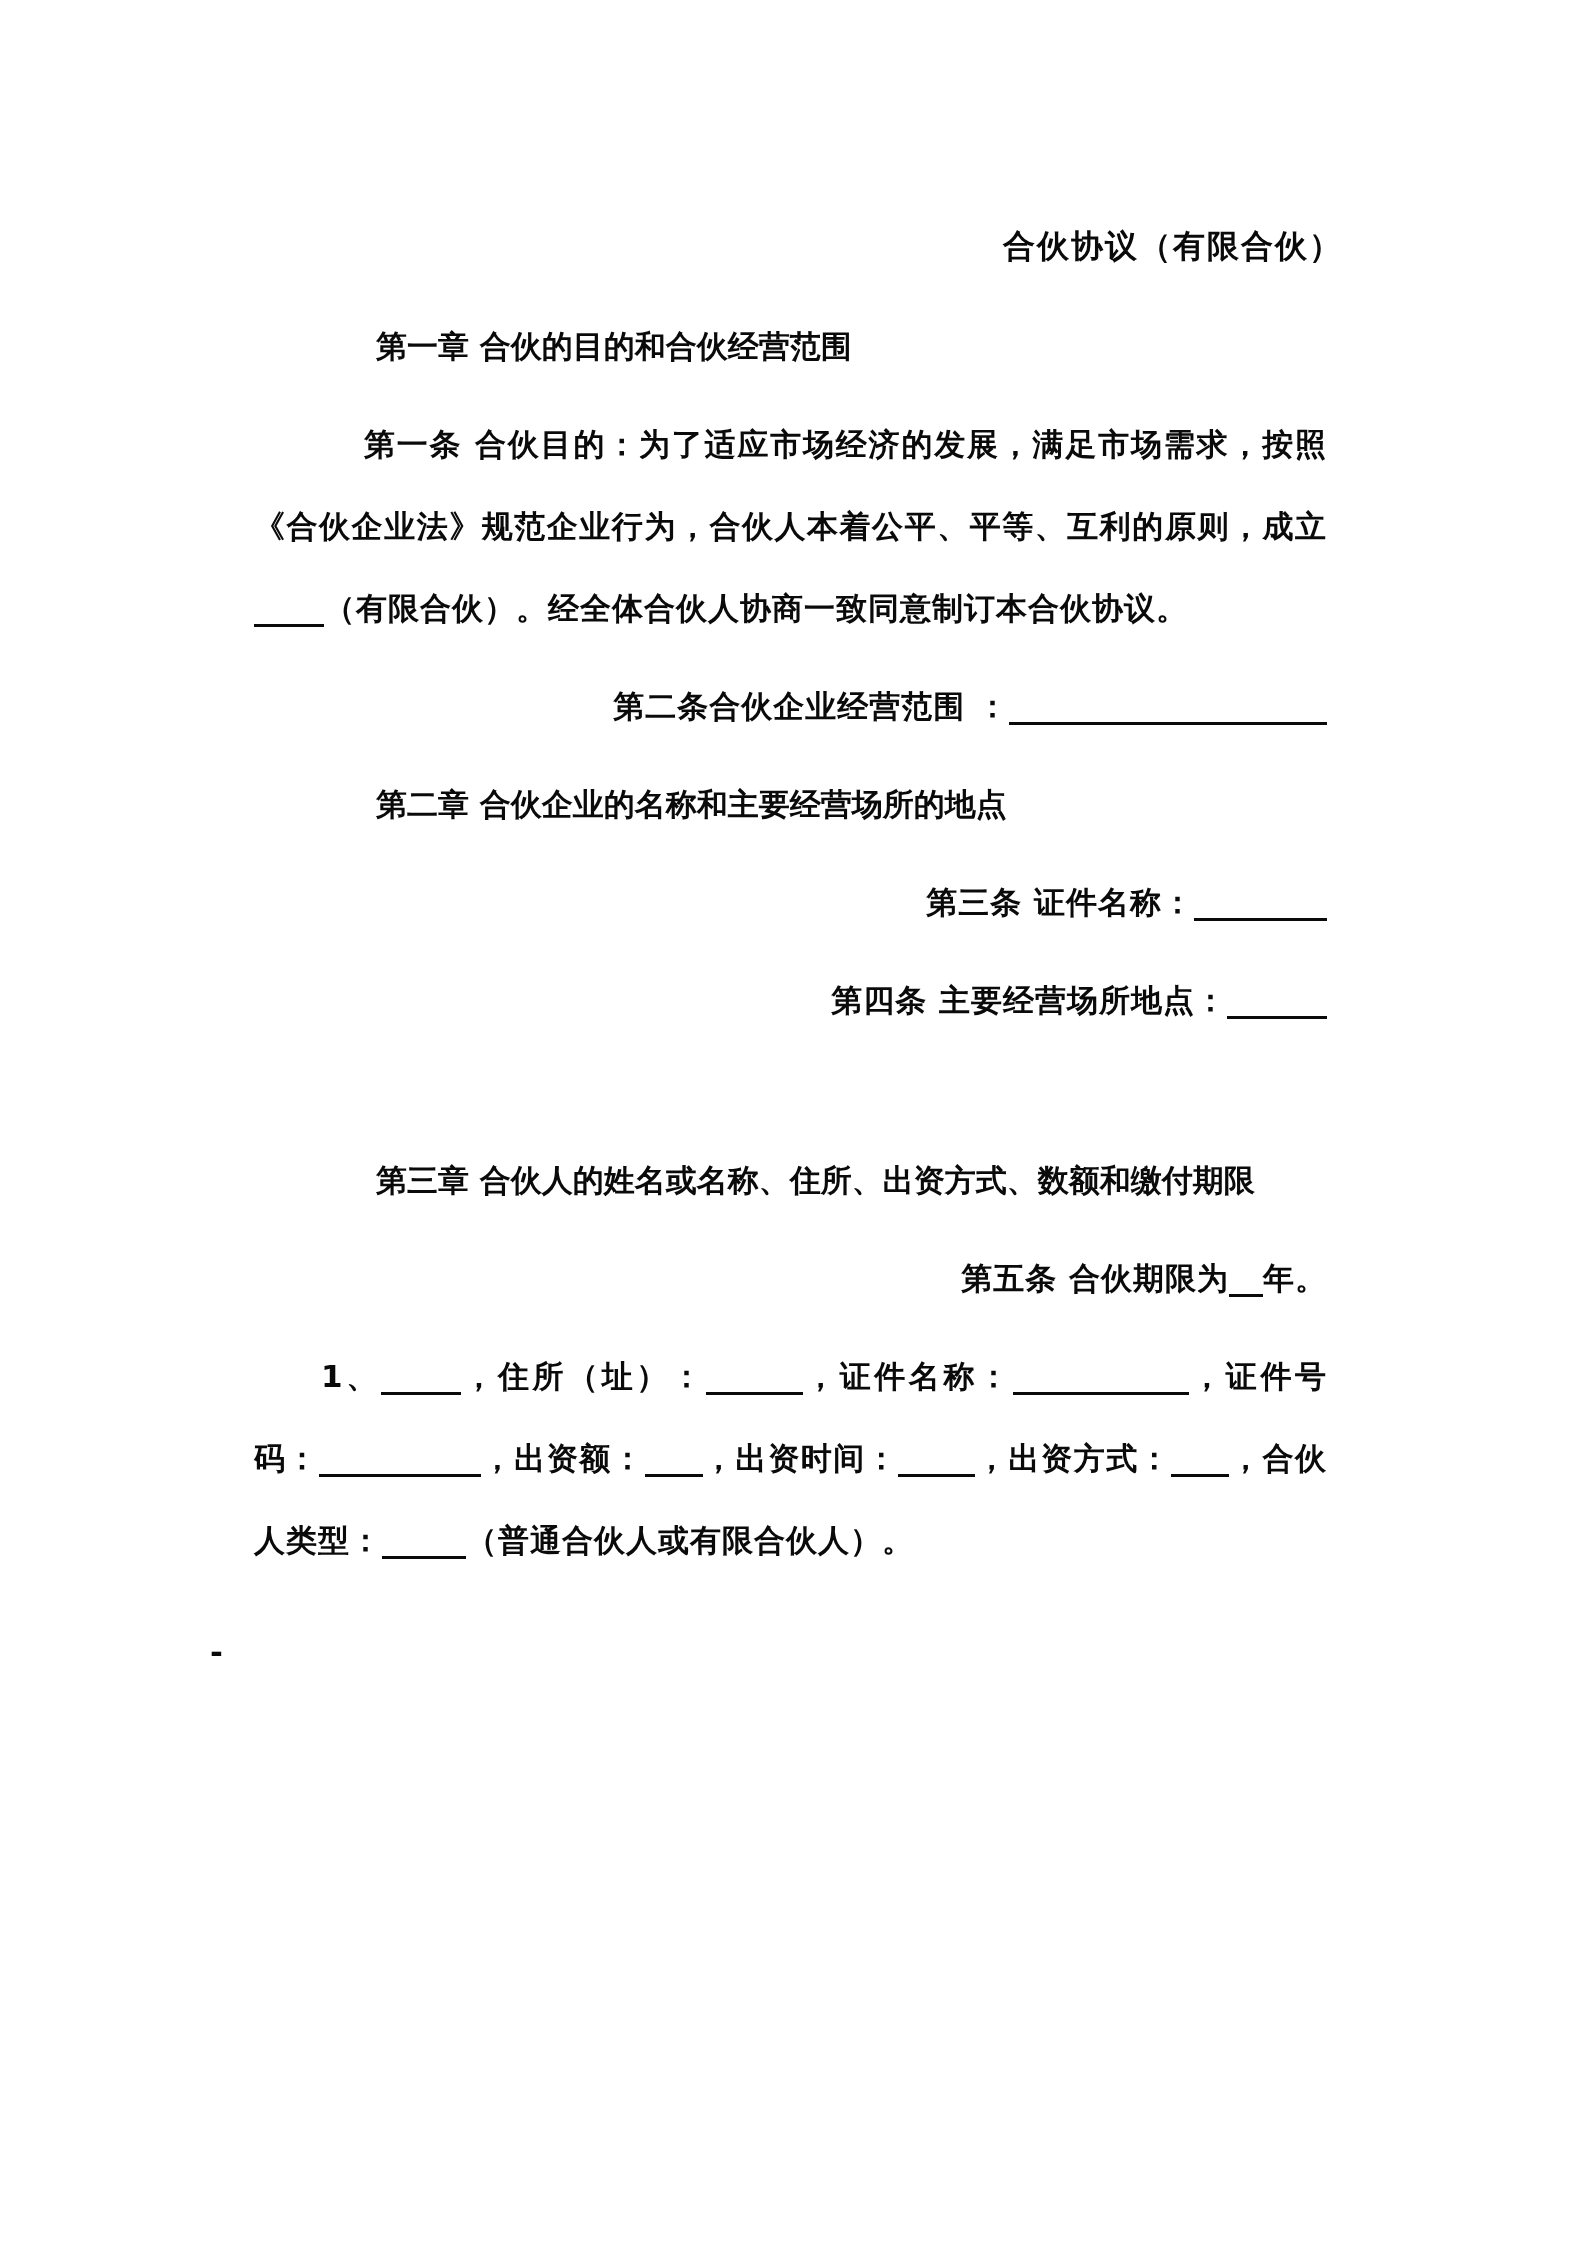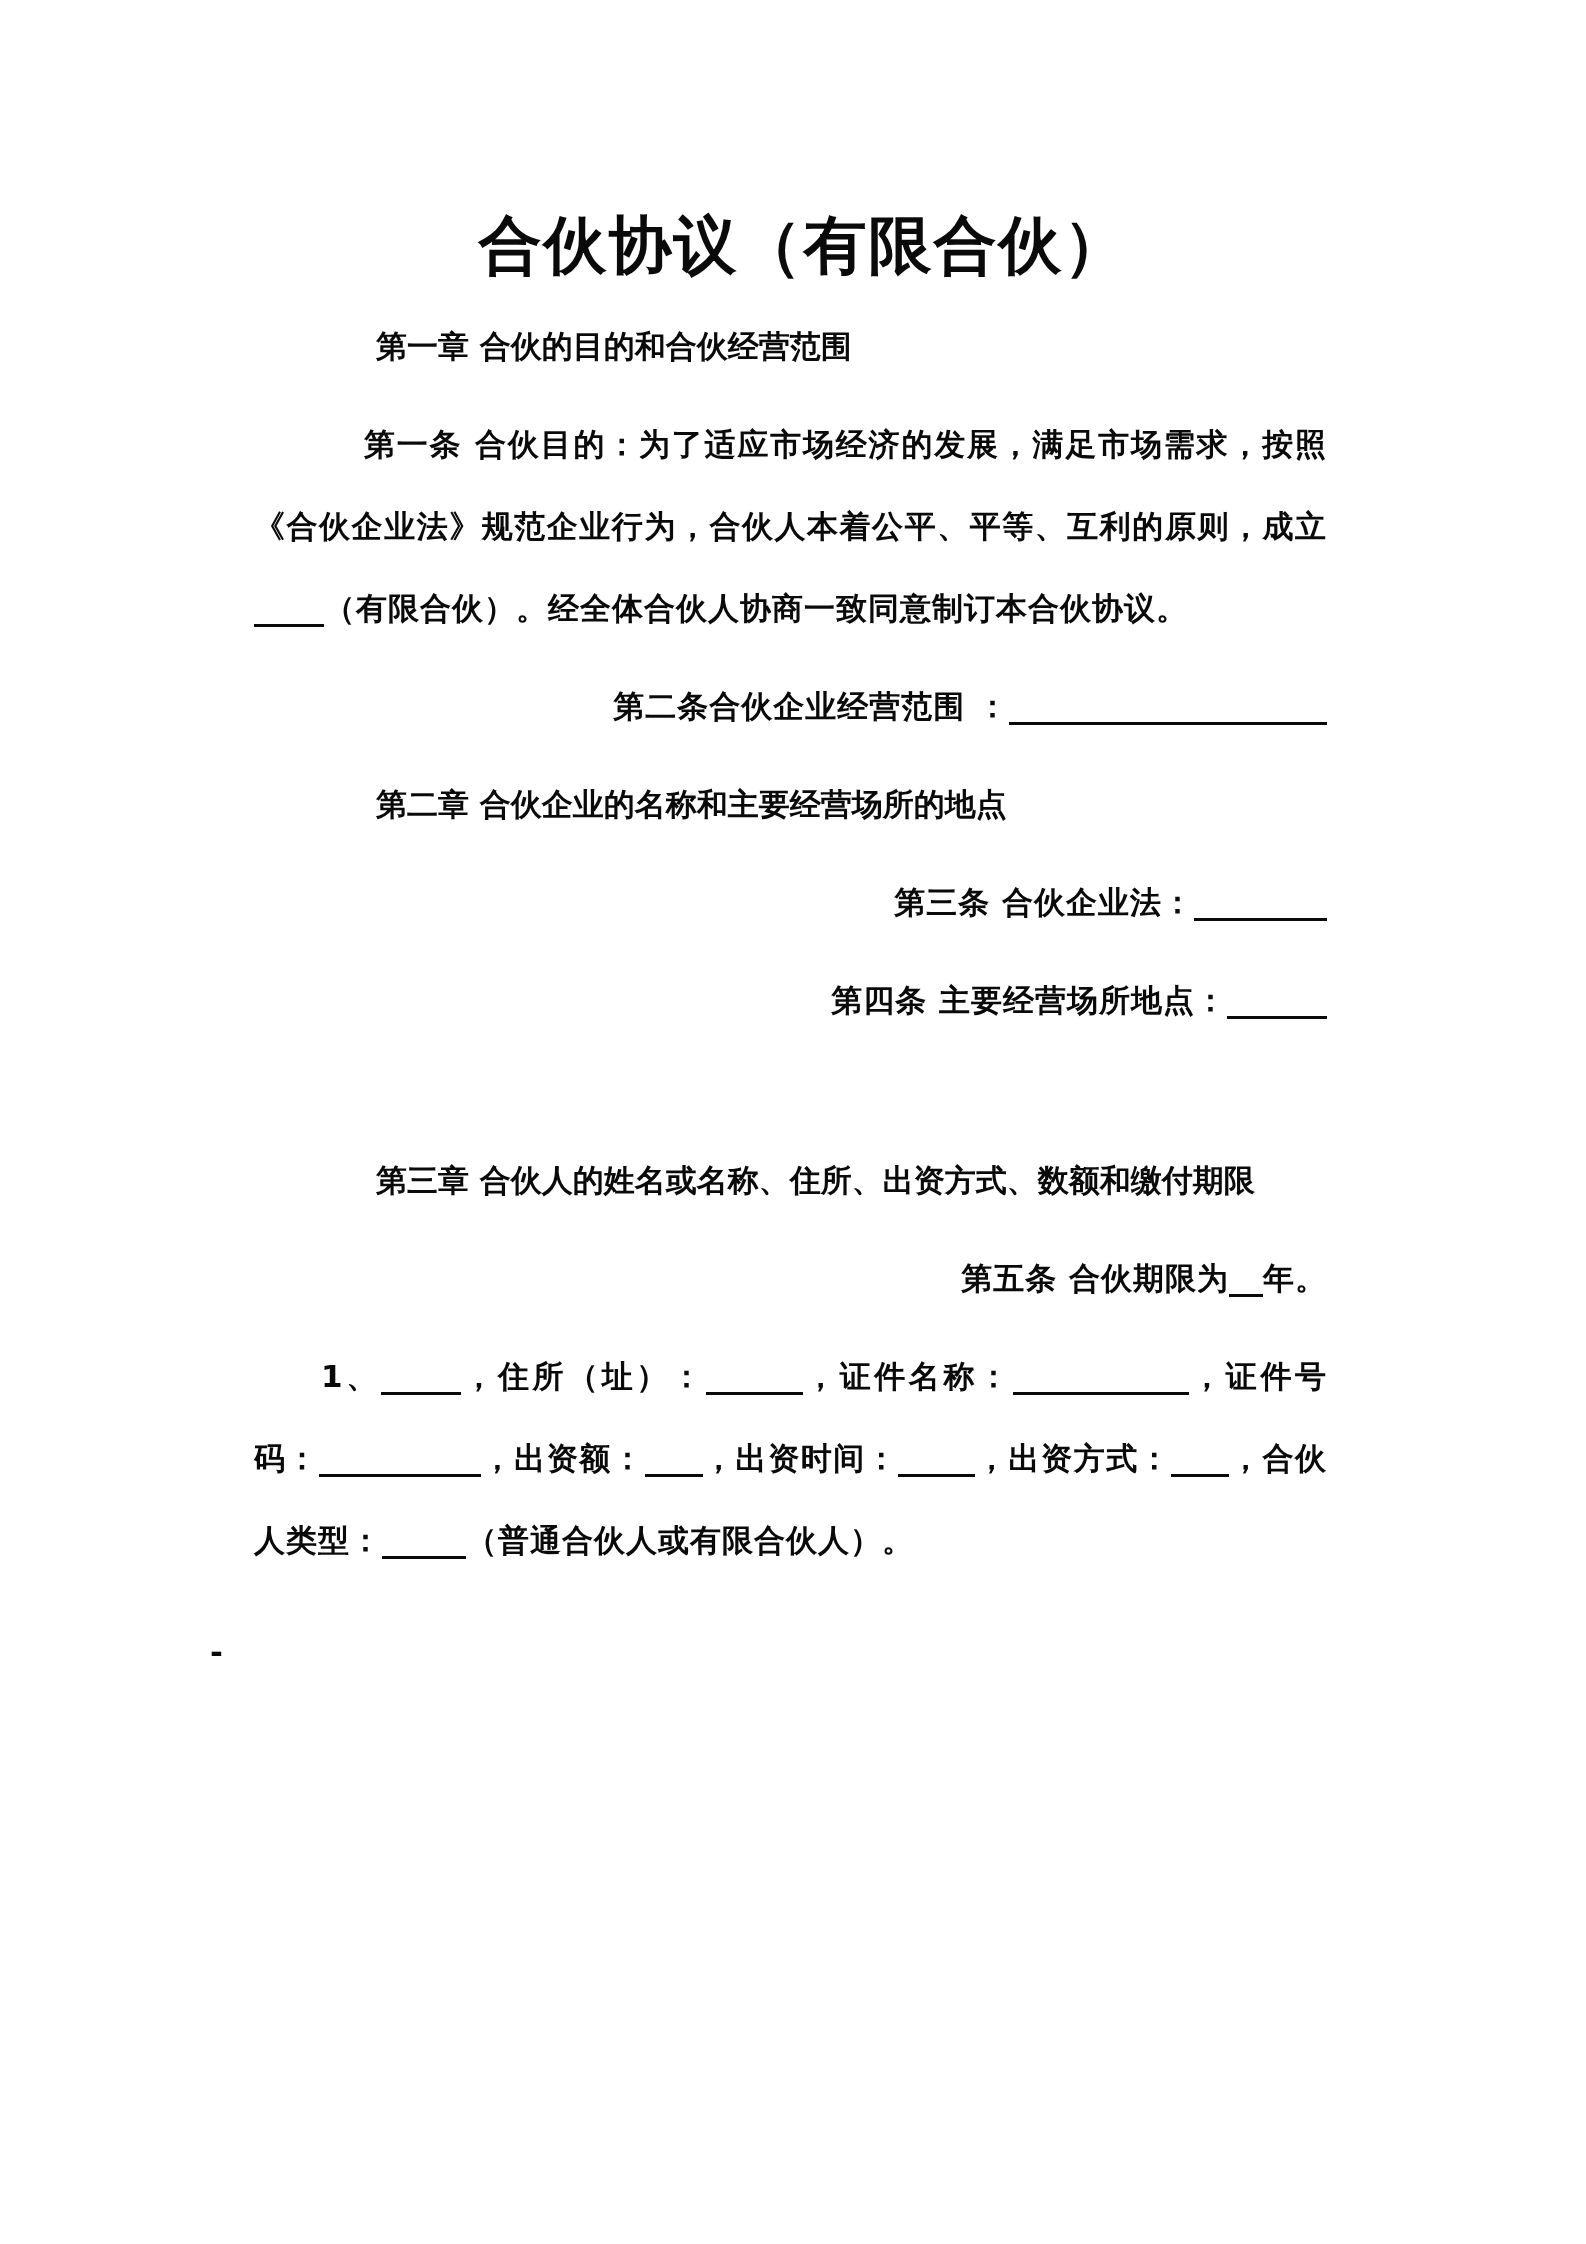--- a/index.html
+++ b/index.html
@@ -20,23 +20,23 @@
     box-sizing: border-box;
     width: 1586px;
     height: 2244px;
     padding: 205px 243px 0 238px;
     background: #ffffff;
     overflow: hidden;
   }
   .doc-title {
     margin: 0;
     padding-left: 26px;
-    font-size: 63px;
+    font-size: 32px;
     line-height: 82px;
-    text-align: center;
+    text-align: right;
     letter-spacing: 2px;
     white-space: nowrap;
   }
   .chapter {
     margin: 0;
     padding-left: 138px;
     font-size: 31px;
     line-height: 82px;
     text-align: left;
     white-space: nowrap;
@@ -93,21 +93,21 @@
 
   <h2 class="chapter first">第一章 合伙的目的和合伙经营范围</h2>
 
   <p class="body-par indent-lg"><span>第一条 合伙目的：为了适应市场经济的发展，满足市场需求，按照《合伙企业法》规范企业行为，合伙人本着公平、平等、互利的原则，成立</span><span class="blank bw70"></span><span>（有限合伙）。经全体合伙人协商一致同意制订本合伙协议。</span></p>
 
   <p class="body-par indent-sm nojust"><span>第二条合伙企业经营范围 ：</span><span class="blank bw318"></span></p>
 
 
   <h2 class="chapter">第二章 合伙企业的名称和主要经营场所的地点</h2>
 
-  <p class="body-par indent-lg nojust"><span>第三条 合伙企业法：</span><span class="blank bw133"></span></p>
+  <p class="body-par indent-lg nojust"><span>第三条 证件名称：</span><span class="blank bw133"></span></p>
 
 
   <p class="body-par indent-lg nojust"><span>第四条 主要经营场所地点：</span><span class="blank bw100"></span></p>
 
   <div class="line-spacer"></div>
 
   <h2 class="chapter">第三章 合伙人的姓名或名称、住所、出资方式、数额和缴付期限</h2>
 
   <p class="body-par indent-lg nojust"><span>第五条 合伙期限为</span><span class="blank bw34"></span><span>年。</span></p>
 

